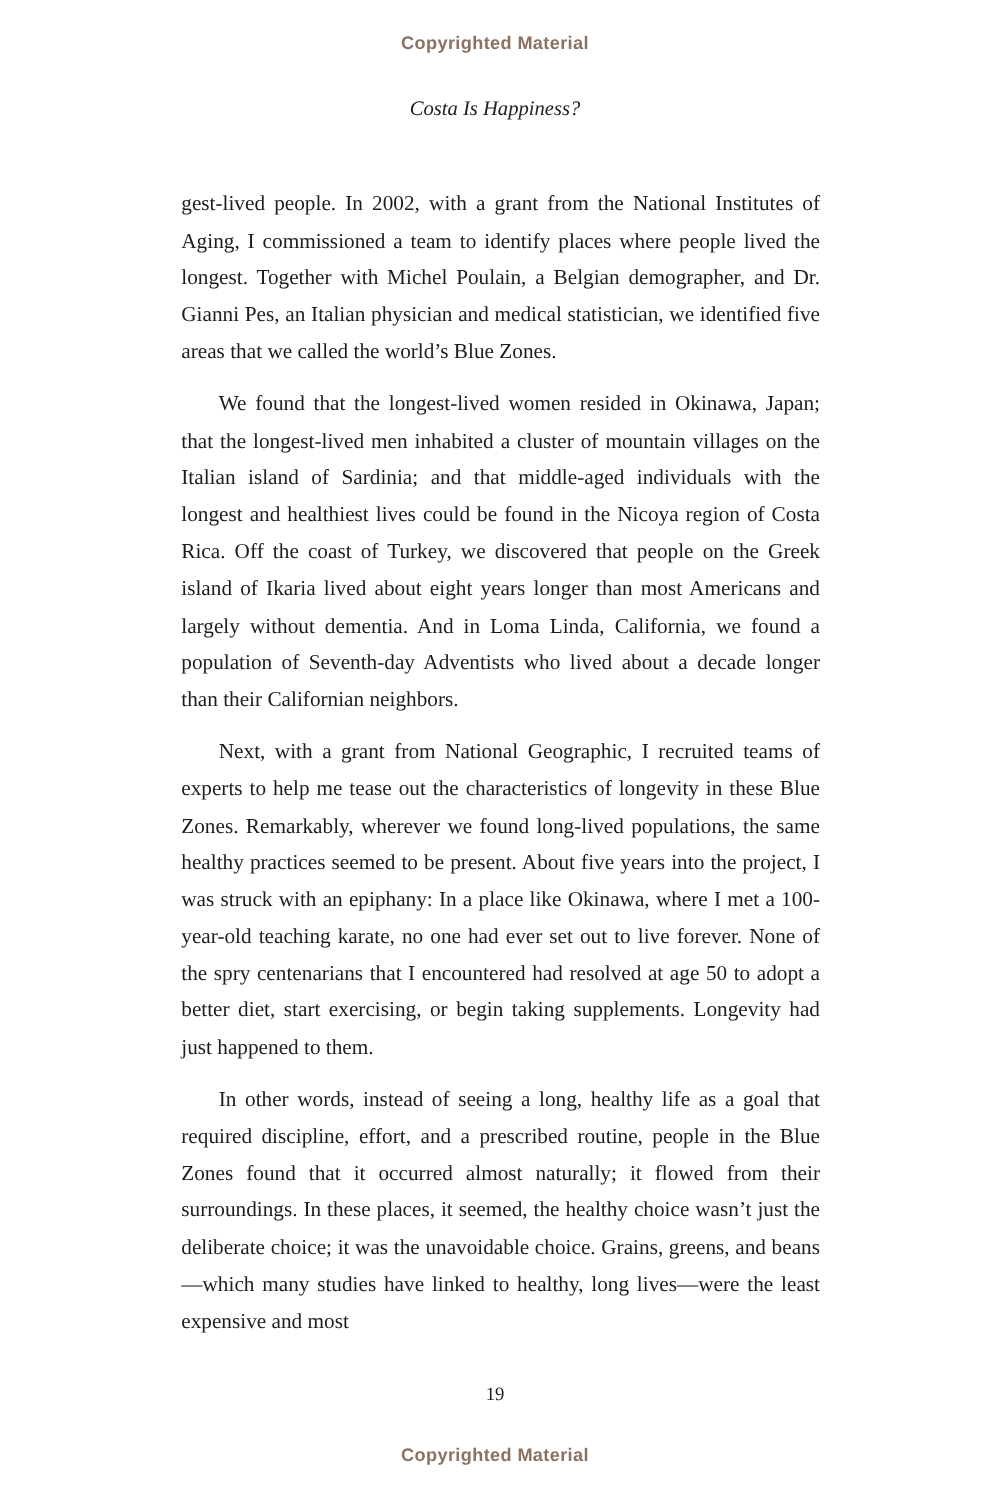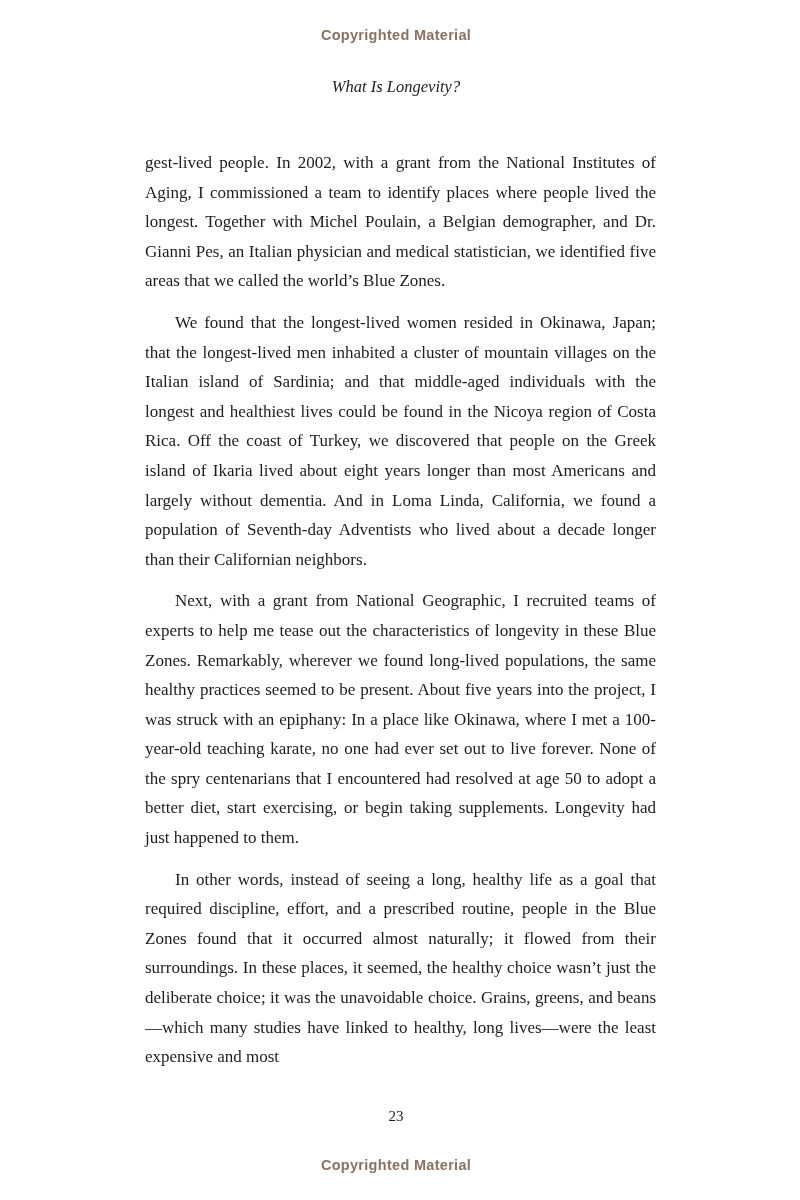--- a/index.html
+++ b/index.html
@@ -66,26 +66,26 @@
     color: #1c1c1c;
   }
 </style>
 </head>
 <body>
 
 <div class="book-page">
 
   <div class="copyright-notice top">Copyrighted Material</div>
 
-  <div class="running-header">What Is Longevity?</div>
+  <div class="running-header">Costa Is Happiness?</div>
 
   <div class="page-body">
     <p class="para no-indent">gest-lived people. In 2002, with a grant from the National Institutes of Aging, I commissioned a team to identify places where people lived the longest. Together with Michel Poulain, a Belgian demographer, and Dr. Gianni Pes, an Italian physician and medical statistician, we identified five areas that we called the world’s Blue Zones.</p>
     <p class="para">We found that the longest-lived women resided in Okinawa, Japan; that the longest-lived men inhabited a cluster of mountain villages on the Italian island of Sardinia; and that middle-aged individuals with the longest and healthiest lives could be found in the Nicoya region of Costa Rica. Off the coast of Turkey, we discovered that people on the Greek island of Ikaria lived about eight years longer than most Americans and largely without dementia. And in Loma Linda, California, we found a population of Seventh-day Adventists who lived about a decade longer than their Californian neighbors.</p>
     <p class="para">Next, with a grant from National Geographic, I recruited teams of experts to help me tease out the characteristics of longevity in these Blue Zones. Remarkably, wherever we found long-lived populations, the same healthy practices seemed to be present. About five years into the project, I was struck with an epiphany: In a place like Okinawa, where I met a 100-year-old teaching karate, no one had ever set out to live forever. None of the spry centenarians that I encountered had resolved at age 50 to adopt a better diet, start exercising, or begin taking supplements. Longevity had just happened to them.</p>
     <p class="para">In other words, instead of seeing a long, healthy life as a goal that required discipline, effort, and a prescribed routine, people in the Blue Zones found that it occurred almost naturally; it flowed from their surroundings. In these places, it seemed, the healthy choice wasn’t just the deliberate choice; it was the unavoidable choice. Grains, greens, and beans—which many studies have linked to healthy, long lives—were the least expensive and most</p>
   </div>
 
-  <div class="page-number">23</div>
+  <div class="page-number">19</div>
 
   <div class="copyright-notice bottom">Copyrighted Material</div>
 
 </div>
 
 </body></html>

